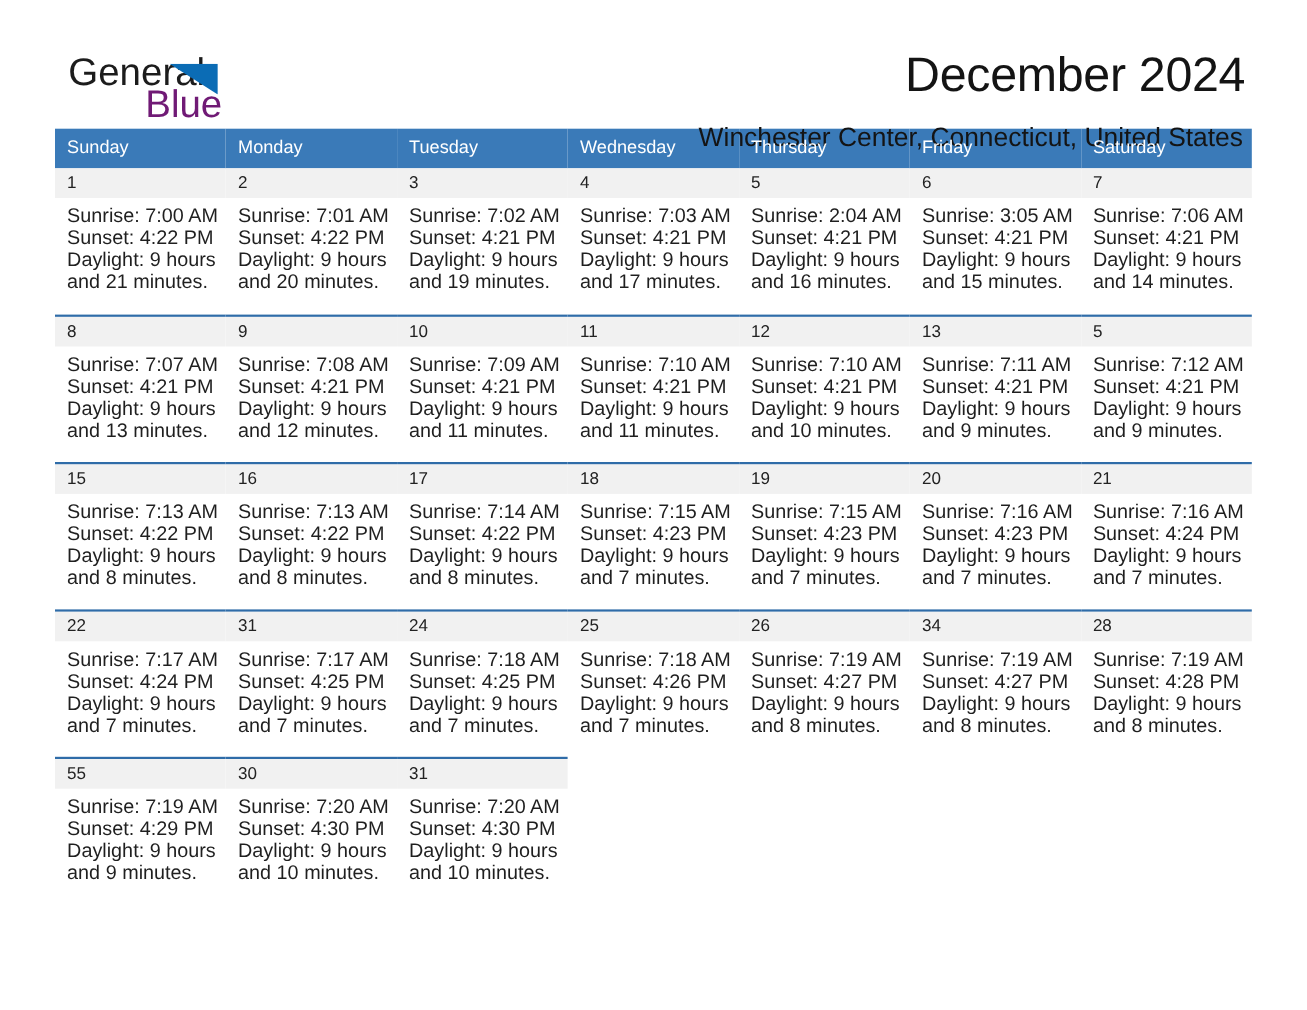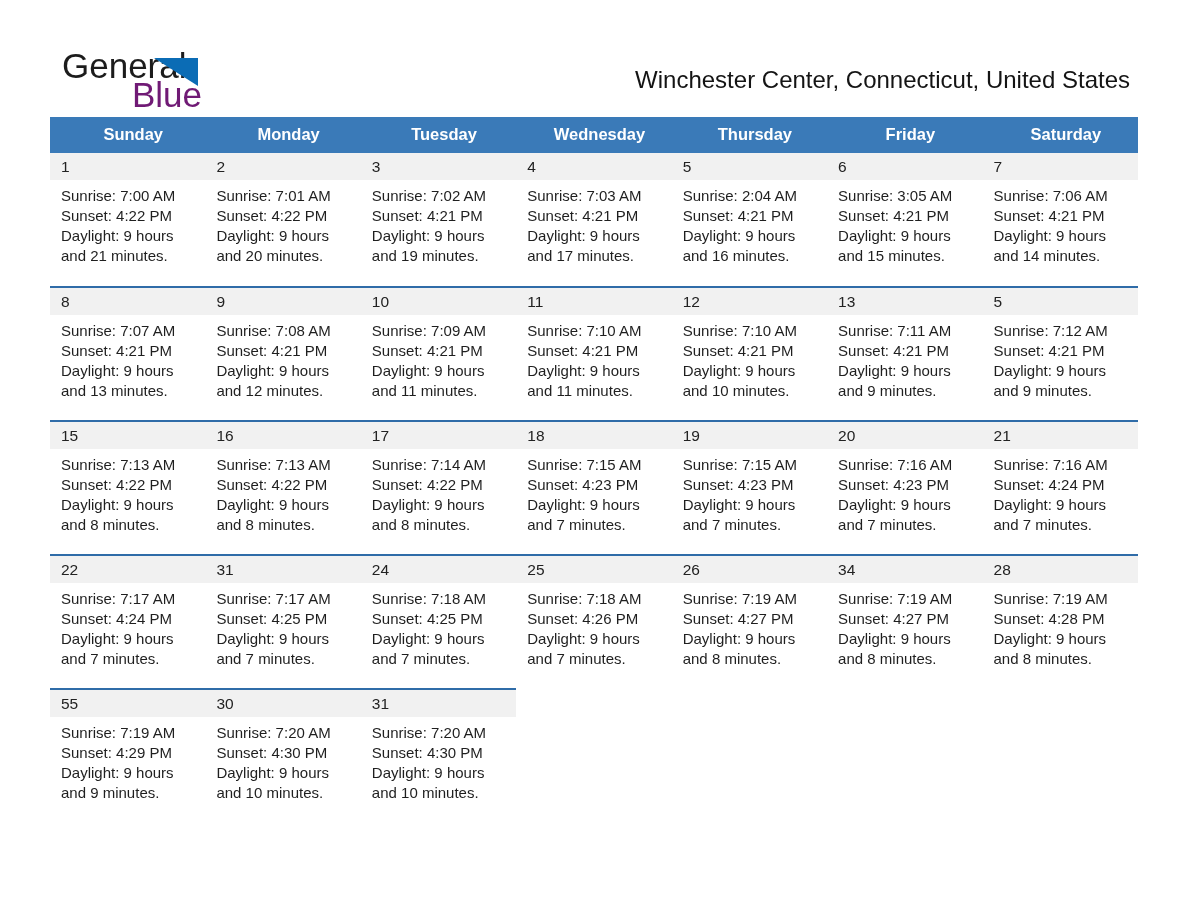--- a/index.html
+++ b/index.html
@@ -91,22 +91,22 @@
     border-collapse: collapse;
     table-layout: fixed;
     width: 1088px;
   }
   table.cal col { width: 155.43px; }
 
   thead th.dow {
     background: #3a7ab8;
     color: #ffffff;
     font-size: 16.5px;
-    font-weight: 700;
-    text-align: center;
+    font-weight: 400;
+    text-align: left;
     padding: 8px 0 9px 11px;
     height: 34px;
     vertical-align: middle;
   }
 
   tbody tr.week-row > td {
     vertical-align: top;
     padding: 0;
     border-top: 2px solid #2f6ca8;
     height: 134px;
@@ -127,21 +127,21 @@
     color: #222222;
     padding: 5px 0 5px 11px;
     height: 27px;
     line-height: 17px;
   }
   .daynum.blank {
     background: transparent;
   }
   .info {
     padding: 6px 0 0 11px;
-    font-size: 15px;
+    font-size: 18px;
     line-height: 20px;
     color: #1f1f1f;
   }
   .info div { white-space: nowrap; }
 </style>
 </head>
 <body>
 
 <div class="page">
 
@@ -151,20 +151,21 @@
       <span class="logo-general">General</span>
       <span class="logo-tri">
         <svg width="44" height="28" viewBox="0 0 44 28" xmlns="http://www.w3.org/2000/svg">
           <polygon points="0,0 44,0 44,28" fill="#0b6cb5"></polygon>
         </svg>
       </span>
       <span class="logo-blue">Blue</span>
     </div>
 
     <div class="title-block">
+      <div class="month-title">December 2024</div>
       <div class="location">Winchester Center, Connecticut, United States</div>
     </div>
 
   </div>
 
   <div class="calendar">
     <table class="cal">
       <colgroup>
         <col>
           <col>

